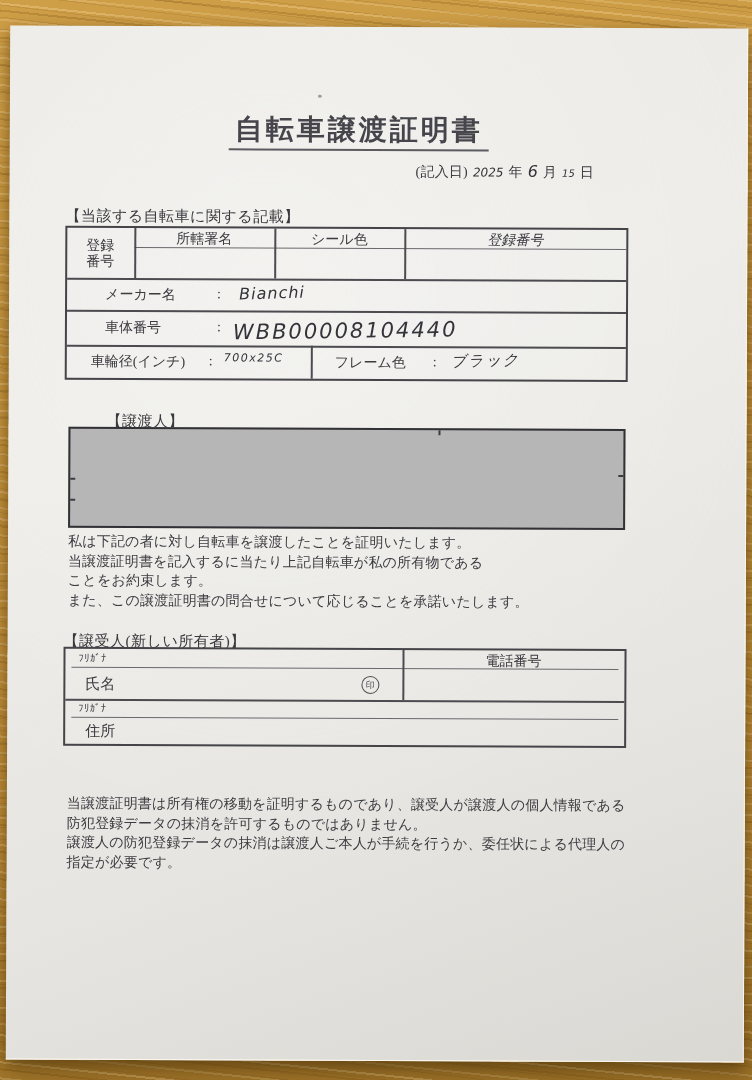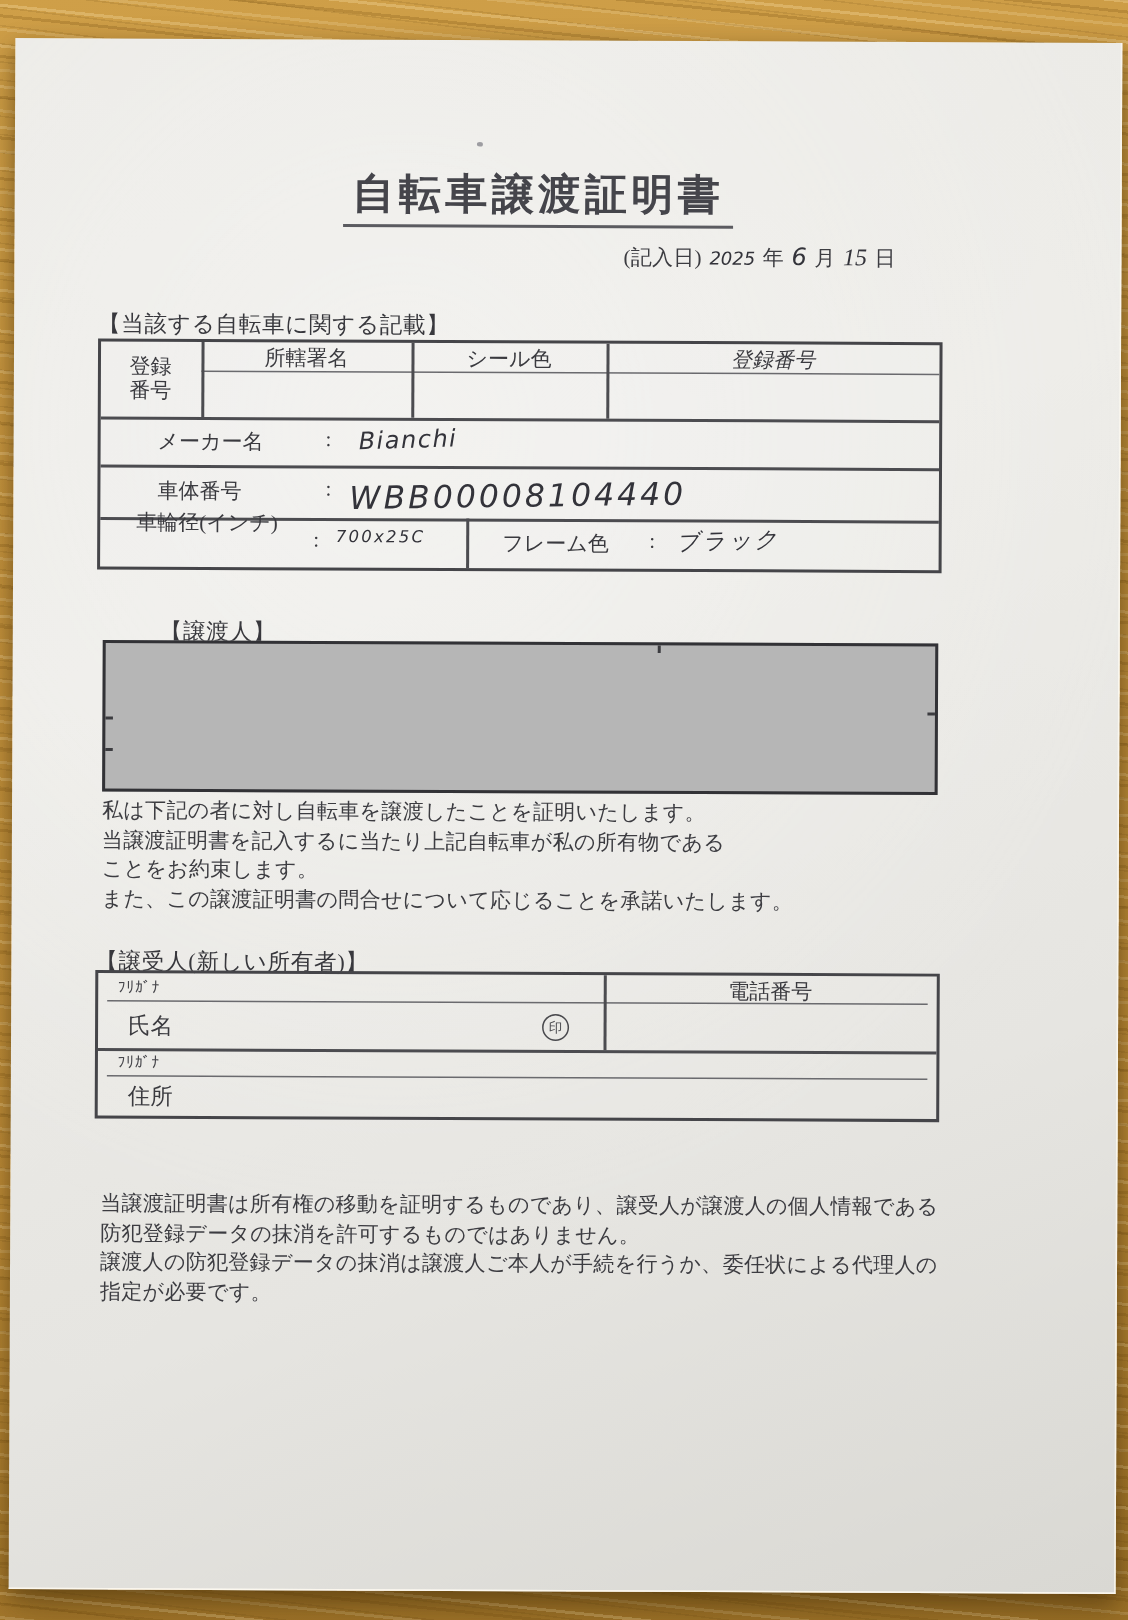--- a/index.html
+++ b/index.html
@@ -62,21 +62,21 @@
     <div class="abs" style="left:219px;top:84px;">
       <span class="title nowrap">自転車譲渡証明書</span>
     </div>
 
     <div class="abs dateline" style="left:406px;top:134px;">
       <span class="ptext">(記入日)</span>
       <span class="hw" style="font-size:12px;">2025</span>
       <span class="ptext">年</span>
       <span class="hw" style="font-size:16px;">6</span>
       <span class="ptext">月</span>
-      <span class="hw" style="font-size:16px;font-family:Liberation Serif, serif;">15</span>
+      <span class="hw" style="font-size:10px;">15</span>
       <span class="ptext">日</span>
     </div>
 
     <div class="abs heading" style="left:56px;top:181px;">【当該する自転車に関する記載】</div>
 
     <div class="tbl" style="left:56px;top:200px;width:559px;height:150px;">
 
       <div class="hl thin" style="left:67px;top:19px;width:492px;"></div>
       <div class="hl" style="left:0;top:50px;width:559px;"></div>
       <div class="hl" style="left:0;top:82px;width:559px;"></div>
@@ -95,21 +95,21 @@
       <div class="cell-label" style="left:448px;top:2px;transform:translateX(-50%);font-style:italic;">登録番号</div>
 
       <div class="cell-label" style="left:38px;top:58px;">メーカー名</div>
       <div class="cell-label" style="left:150px;top:58px;">:</div>
       <div class="hw abs" style="left:172px;top:55px;font-size:16px;letter-spacing:1px;transform:rotate(-2deg);">Bianchi</div>
 
       <div class="cell-label" style="left:38px;top:91px;">車体番号</div>
       <div class="cell-label" style="left:150px;top:91px;">:</div>
       <div class="hw abs" style="left:166px;top:90px;font-size:21px;letter-spacing:2px;transform:rotate(-1deg);">WBB00008104440</div>
 
-      <div class="cell-label" style="left:24px;top:112px;">車輪径(インチ)</div>
+      <div class="cell-label" style="left:24px;top:125px;">車輪径(インチ)</div>
       <div class="cell-label" style="left:142px;top:125px;">:</div>
       <div class="hw abs" style="left:157px;top:123px;font-size:11px;letter-spacing:1.5px;">700x25C</div>
       <div class="cell-label" style="left:268px;top:125px;">フレーム色</div>
       <div class="cell-label" style="left:366px;top:125px;">:</div>
       <div class="hw abs" style="left:384px;top:122px;font-size:15px;letter-spacing:2px;transform:rotate(-2deg);">ブラック</div>
     </div>
 
     <div class="abs heading" style="left:58px;top:386px;margin-left:40px;">【譲渡人】</div>
     <div class="redaction" style="left:60px;top:401px;width:553px;height:97px;">
       <div class="tick" style="left:368px;top:0;width:2px;height:5px;"></div>

